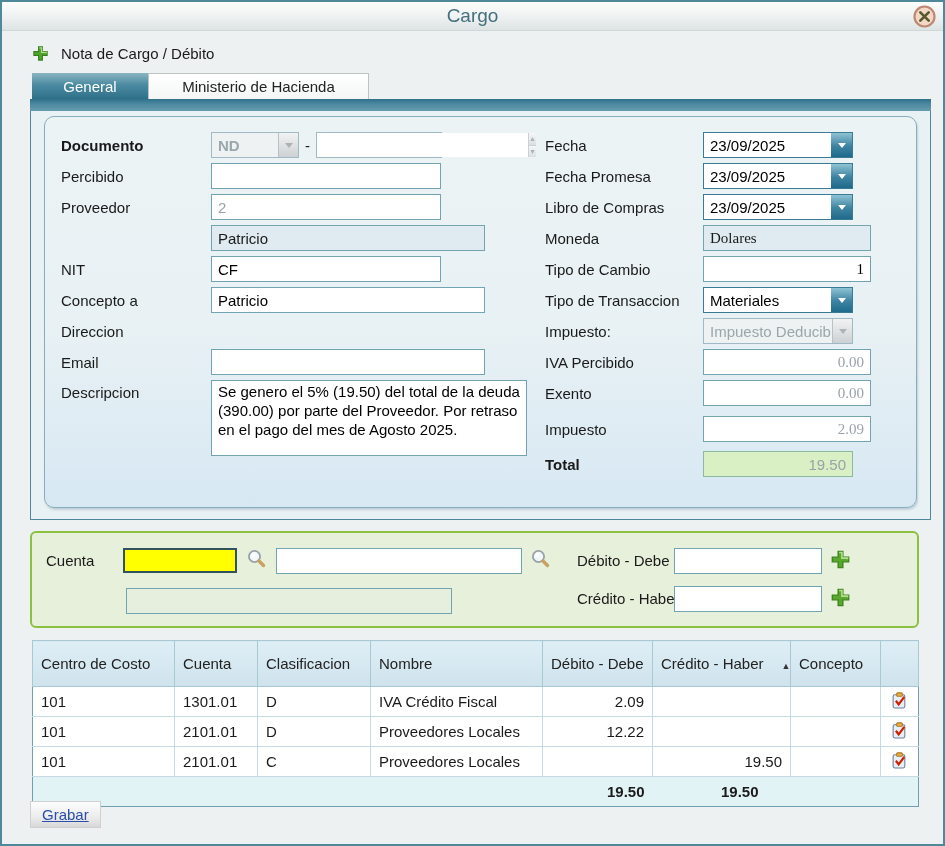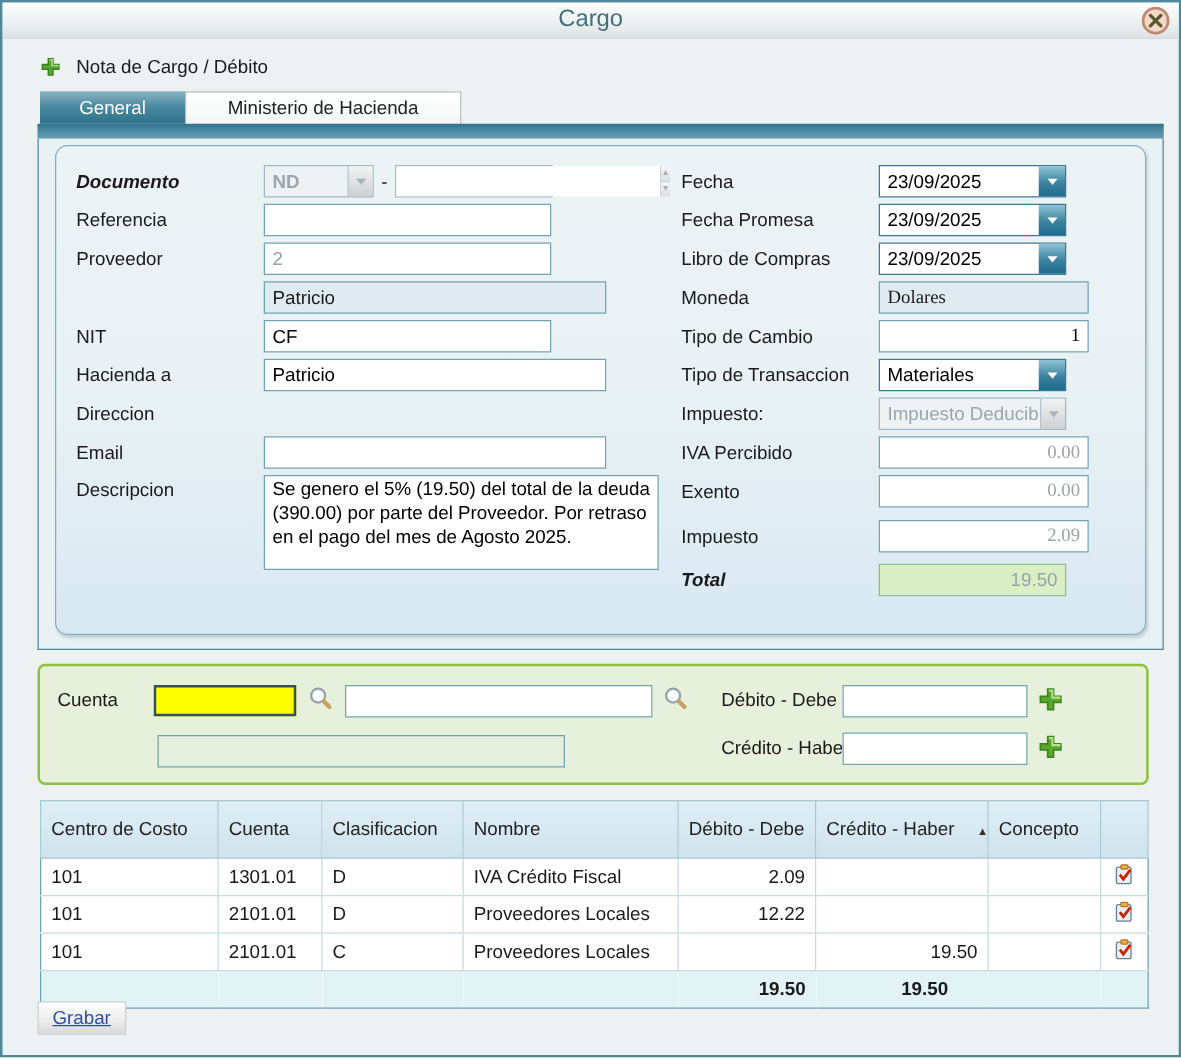--- a/index.html
+++ b/index.html
@@ -27,21 +27,21 @@
   .tab-content { position:absolute; left:28px; top:109px; width:901px; height:409px; background:#e8f1f3; border:1px solid #4f879b; border-top:none; }
 
   .groupbox { margin:5px 13px 0 13px; height:392px; border:1px solid #86aebc; border-radius:10px; background:linear-gradient(180deg,#ecf3f5 0%,#e8f1f4 55%,#d7e8f3 100%); box-shadow:1px 2px 2px rgba(120,150,165,.35); padding-top:15px; display:flex; }
 
   .col-left { width:488px; }
   .col-right { flex:1; }
   .frow { display:flex; align-items:center; height:26px; margin-bottom:5px; }
   .frow.tall { height:auto; align-items:flex-start; }
   .flabel { width:166px; padding-left:16px; flex:none; }
   .flabel-r { width:170px; padding-left:12px; flex:none; }
-  .bold { font-weight:bold;font-style:italic; }
+  .bold { font-weight:bold; }
 
   input, textarea { font-family:"Liberation Sans", sans-serif; font-size:15px; color:#000; border:1px solid #71a3b0; background:#fff; padding:2px 6px; height:26px; outline:none; }
   textarea { height:76px; width:316px; padding:2px 6px; resize:none; line-height:1.25; }
   .w230 { width:230px; } .w274 { width:274px; } .w150 { width:168px;font-family:Liberation Serif, serif; }
   .readonly-field { background:#dfebf0; border:1px solid #71a3b0; height:26px; display:flex; align-items:center; padding:0 6px; }
   .gray-num { color:#9aa3a8; text-align:right; }
   .total-field { background:#d9efc4; border:1px solid #8fb8a0; height:26px; width:150px; display:flex; align-items:center; justify-content:flex-end; padding:0 6px; color:#9aa3a8; }
 
   
   .combo-disabled { width:88px; height:26px; border:1px solid #9fbac4; background:#eef2f3; display:flex; align-items:center; }
@@ -136,41 +136,41 @@
           <span class="spinner">
             <input class="sp-val" style="border: none; height: 100%;" value="">
             <span class="spin-btns">
                 <span>▲</span>
                 <span>▼</span>
               </span>
           </span>
         </div>
 
         <div class="frow">
-          <span class="flabel">Referencia</span>
+          <span class="flabel">Percibido</span>
           <input class="w230" value="" style="">
         </div>
 
         <div class="frow">
           <span class="flabel">Proveedor</span>
           <input class="w230" style="color: rgb(154, 163, 168);" value="2">
         </div>
 
         <div class="frow">
           <span class="flabel"></span>
           <span class="readonly-field" style="width:274px;">Patricio</span>
         </div>
 
         <div class="frow">
           <span class="flabel">NIT</span>
           <input class="w230" value="CF" style="">
         </div>
 
         <div class="frow">
-          <span class="flabel">Hacienda a</span>
+          <span class="flabel">Concepto a</span>
           <input class="w274" value="Patricio" style="">
         </div>
 
         <div class="frow">
           <span class="flabel">Direccion</span>
         </div>
 
         <div class="frow">
           <span class="flabel">Email</span>
           <input class="w274" value="" style="">

